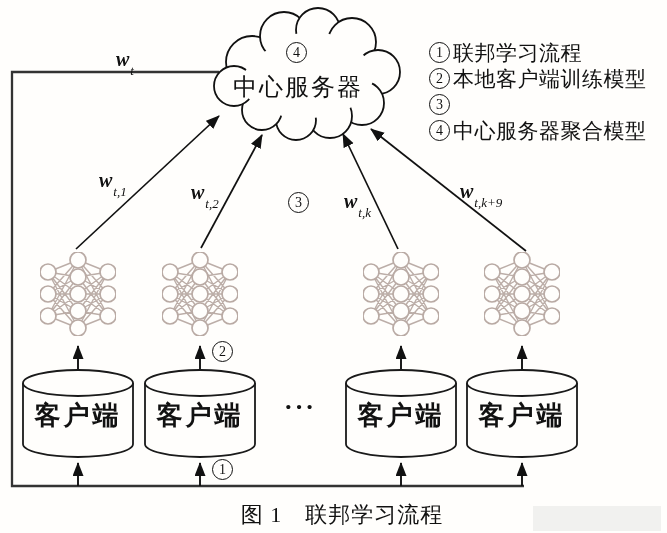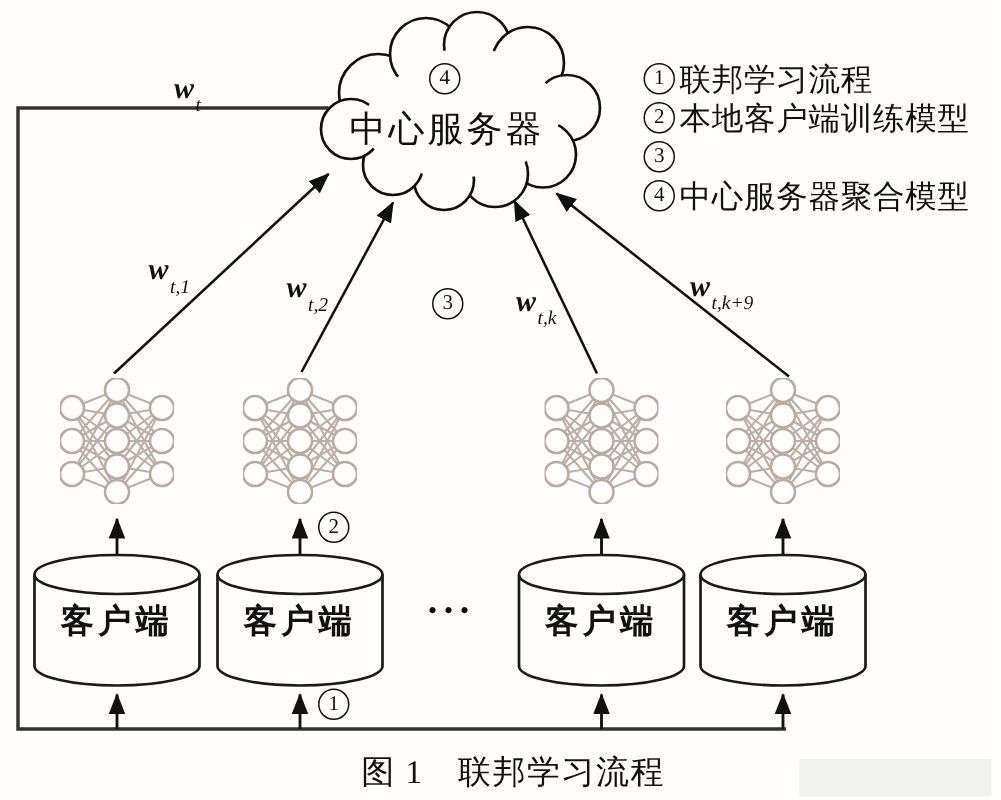--- a/index.html
+++ b/index.html
@@ -19,21 +19,21 @@
   .wlab sub{font-size:13px;font-weight:400;position:relative;top:4px;left:1px;letter-spacing:0;}
   .cloud-num{left:286px;top:42px;}
   .cloud-label{left:230px;top:74px;width:136px;text-align:center;font-size:24px;letter-spacing:2px;}
   .legend{position:absolute;left:429px;top:42px;display:flex;flex-direction:column;gap:5px;}
   .legend-row{display:flex;align-items:center;height:21px;}
   .lcirc{
     box-sizing:border-box;flex:0 0 auto;width:21px;height:21px;border:1.6px solid #111;border-radius:50%;
     display:flex;align-items:center;justify-content:center;font-size:14px;line-height:1;margin-right:3px;
   }
   .legend-text{font-size:21px;letter-spacing:0.5px;}
-  .client-label{position:absolute;top:401px;width:110px;text-align:center;font-size:22px;font-weight:600;letter-spacing:3px;}
+  .client-label{position:absolute;top:401px;width:110px;text-align:center;font-size:26px;font-weight:600;letter-spacing:3px;}
   .ellipsis{position:absolute;left:284px;top:392px;font-size:26px;font-weight:700;letter-spacing:2px;}
   .caption{position:absolute;left:192px;top:500px;width:300px;text-align:center;font-size:22px;letter-spacing:1px;}
   .watermark{position:absolute;left:533px;top:506px;width:128px;height:25px;background:#f1f1ef;}
 </style>
 </head>
 <body>
 
 <div class="stage">
 
   <svg width="667" height="533" viewBox="0 0 667 533">

